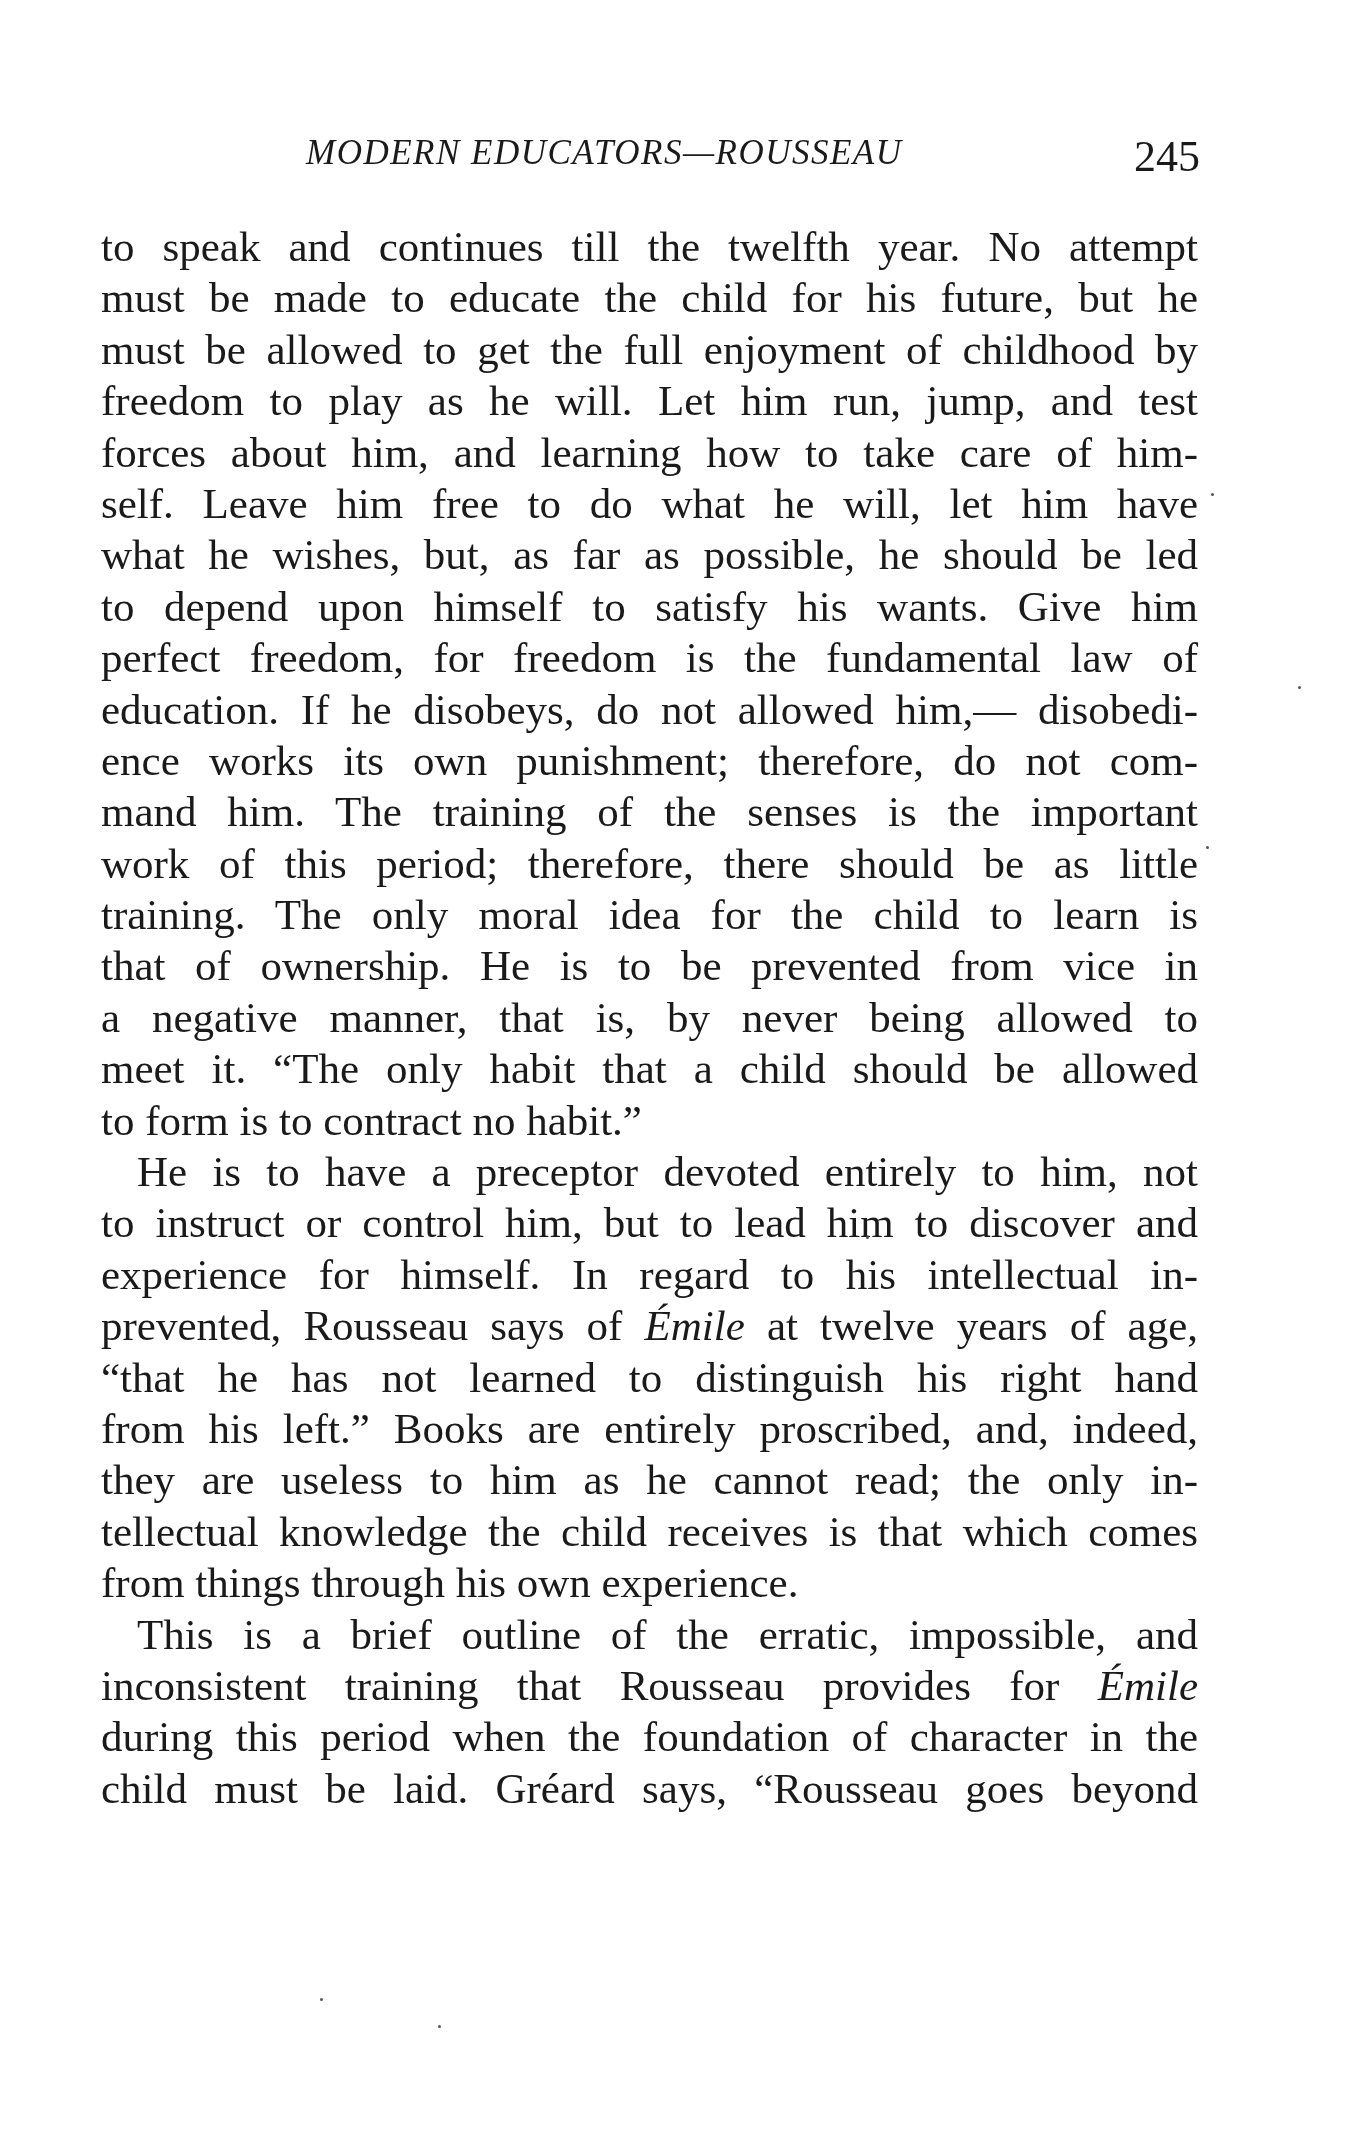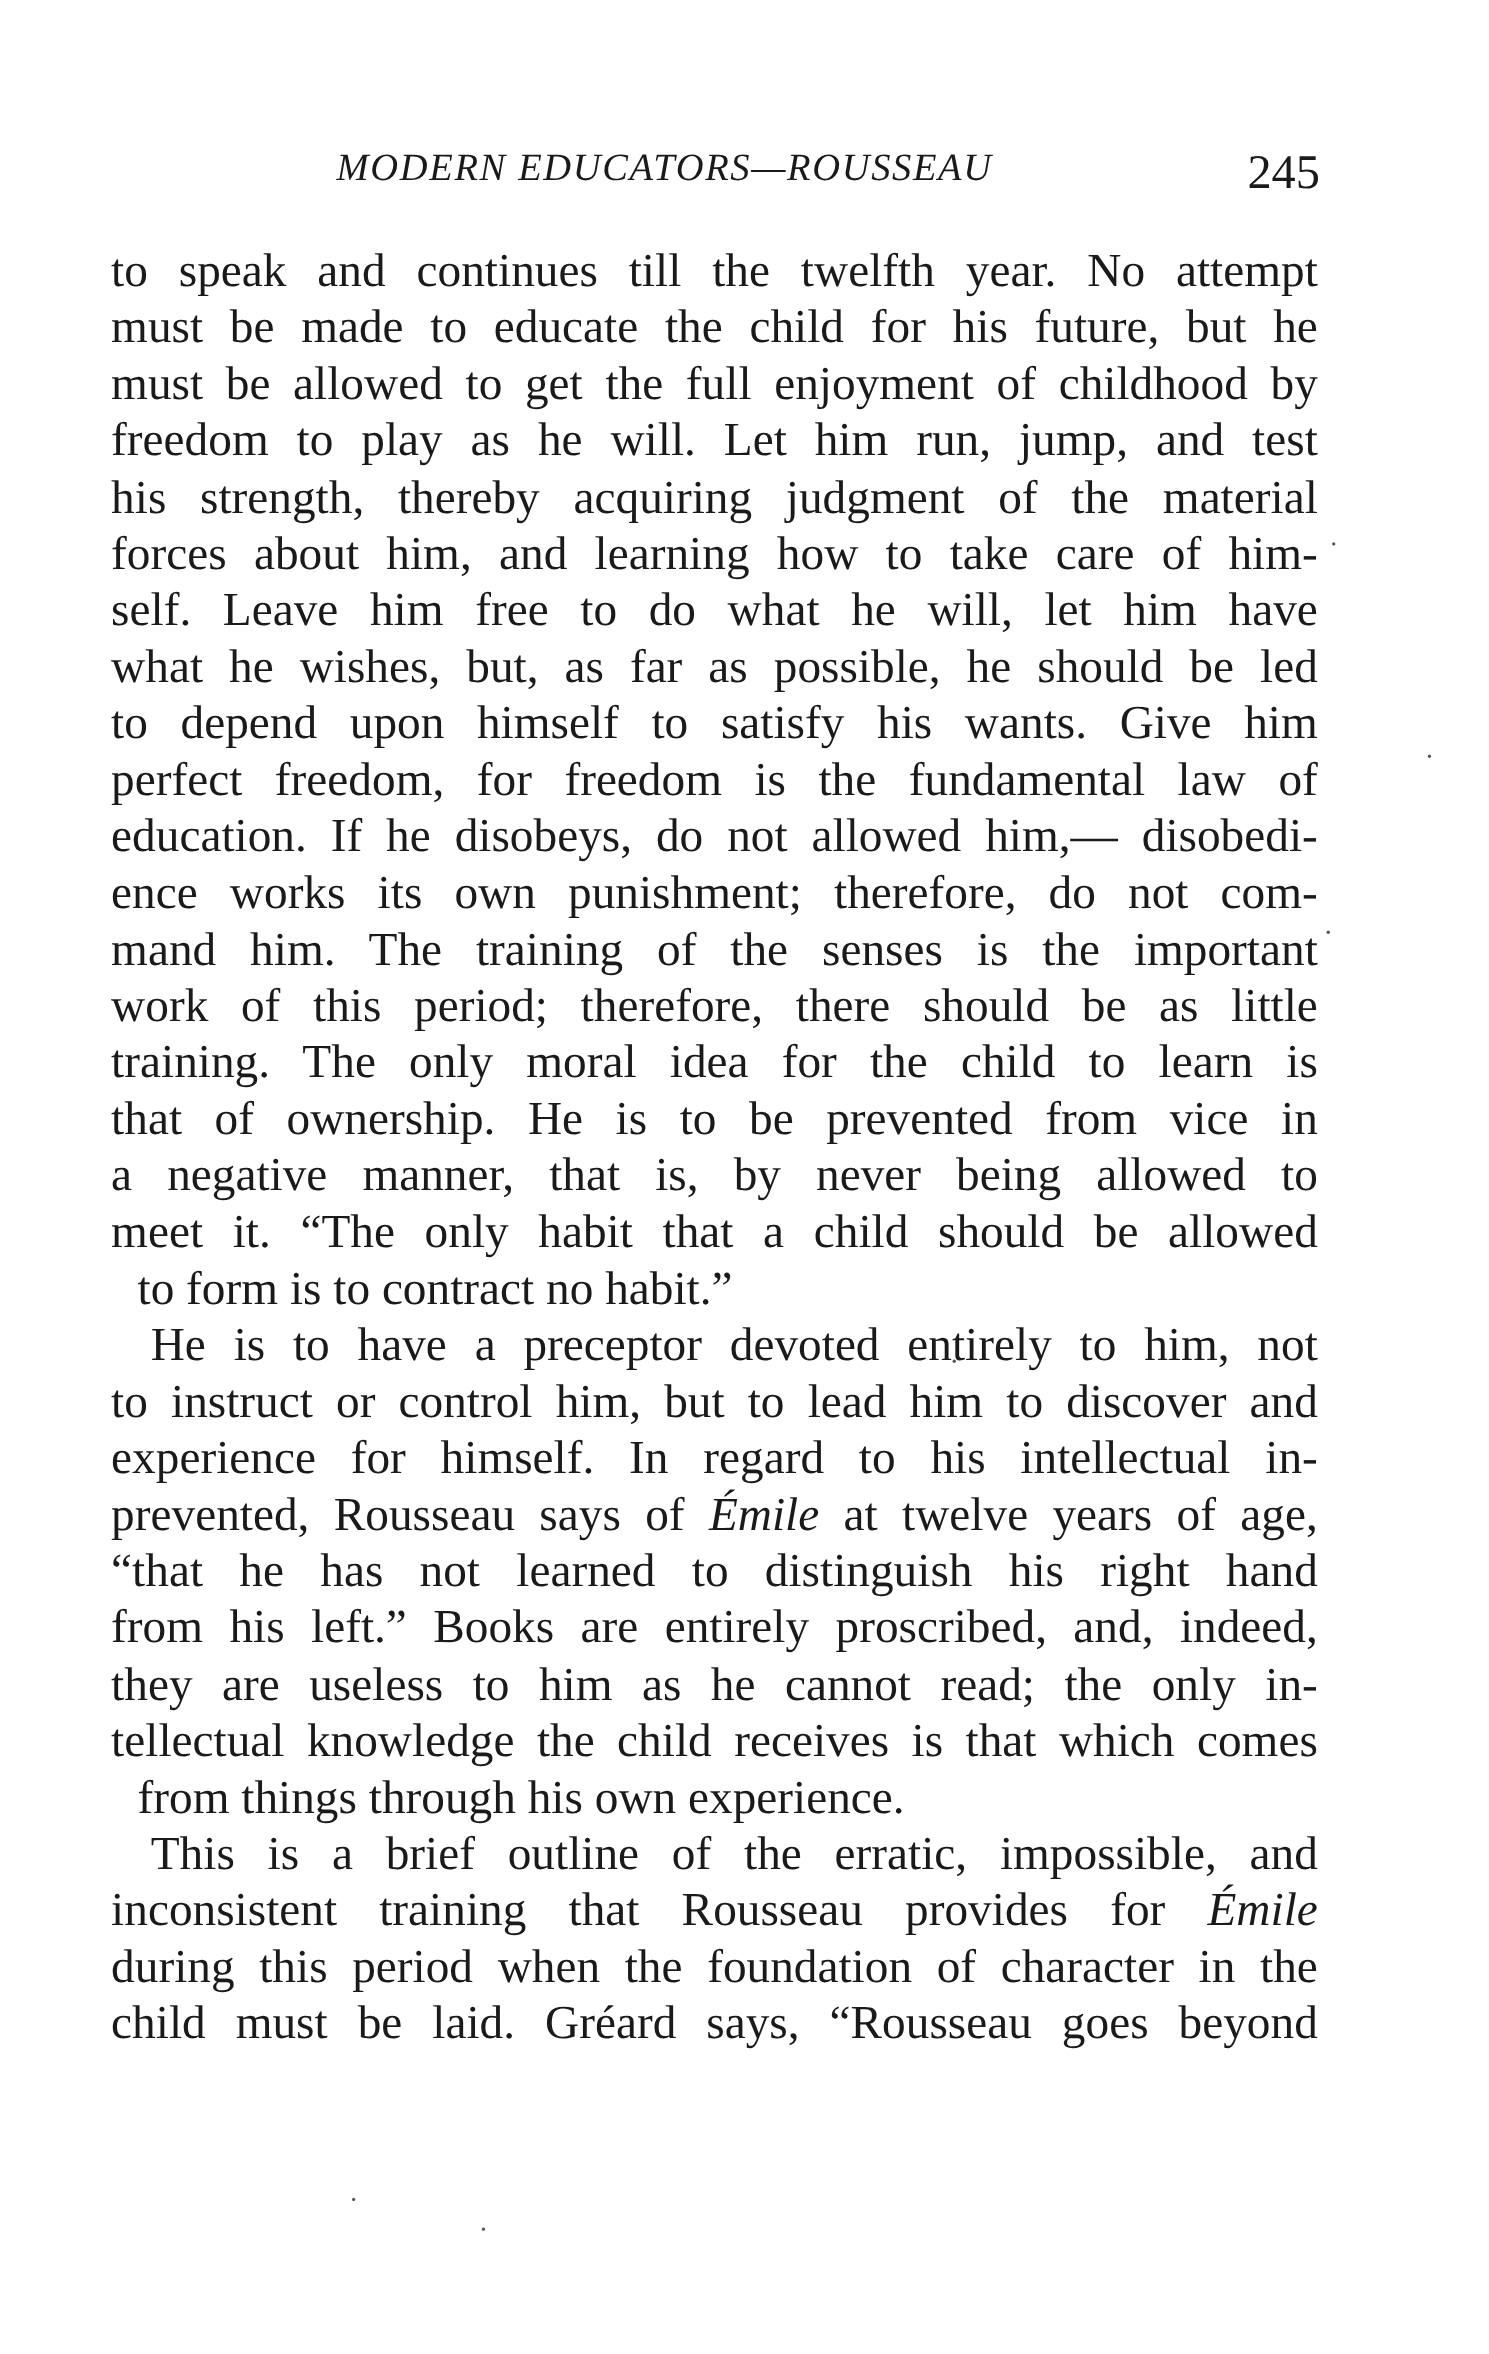--- a/index.html
+++ b/index.html
@@ -57,21 +57,20 @@
     display: block;
     height: 51.4px;
     line-height: 51.4px;
     text-align: justify;
     text-align-last: justify;
     white-space: nowrap;
     overflow: visible;
   }
   .line.last {
     text-align-last: left;
-    margin-left: 24px;
   }
   .line.indent {
     padding-left: 36px;
   }
   .line em {
     font-style: italic;
   }
   .speck {
     position: absolute;
     width: 3px;
@@ -89,21 +88,20 @@
     <span class="running-title">MODERN EDUCATORS—ROUSSEAU</span>
     <span class="page-number">245</span>
   </div>
 
   <div class="body-text" id="body-text">
       <div>
         <span class="line"><span>to speak and continues till the twelfth year.  No attempt</span></span>
         <span class="line"><span>must be made to educate the child for his future, but he</span></span>
         <span class="line"><span>must be allowed to get the full enjoyment of childhood by</span></span>
         <span class="line"><span>freedom to play as he will.  Let him run, jump, and test</span></span>
-        <span class="line"><span>his strength, thereby acquiring judgment of the material</span></span>
         <span class="line"><span>forces about him, and learning how to take care of him-</span></span>
         <span class="line"><span>self.  Leave him free to do what he will, let him have</span></span>
         <span class="line"><span>what he wishes, but, as far as possible, he should be led</span></span>
         <span class="line"><span>to depend upon himself to satisfy his wants.  Give him</span></span>
         <span class="line"><span>perfect freedom, for freedom is the fundamental law of</span></span>
         <span class="line"><span>education.  If he disobeys, do not allowed him,— disobedi-</span></span>
         <span class="line"><span>ence works its own punishment; therefore, do not com-</span></span>
         <span class="line"><span>mand him.  The training of the senses is the important</span></span>
         <span class="line"><span>work of this period; therefore, there should be as little</span></span>
         <span class="line"><span>training.  The only moral idea for the child to learn is</span></span>

